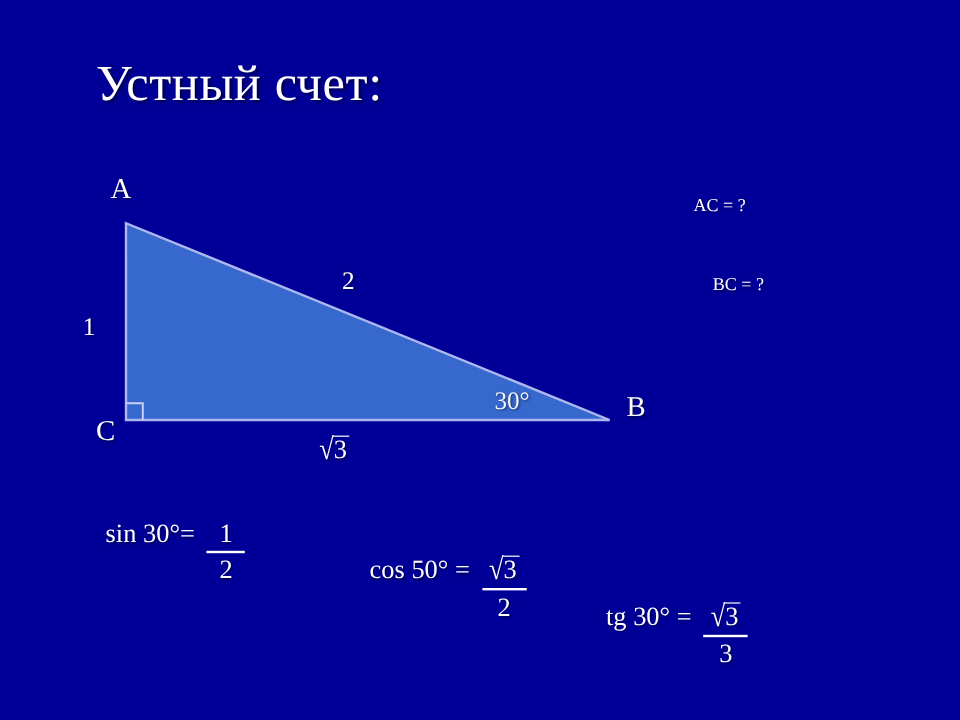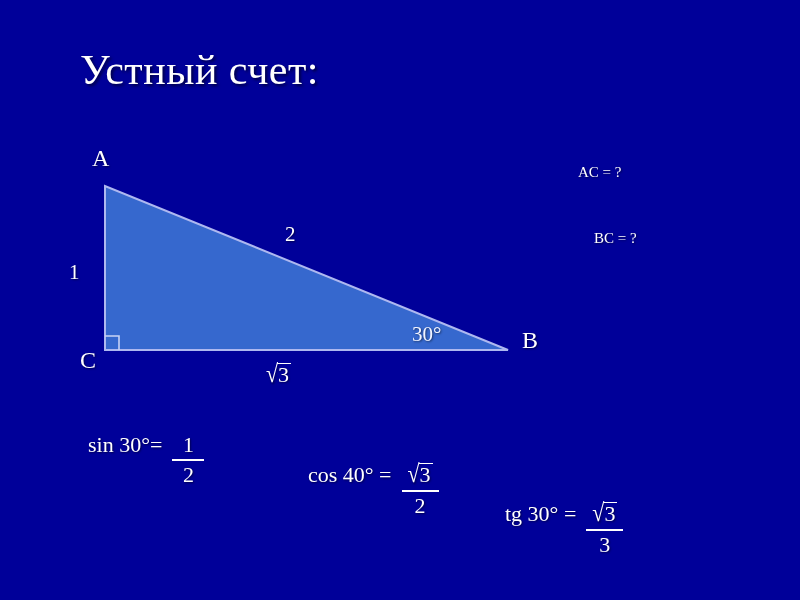--- a/index.html
+++ b/index.html
@@ -165,21 +165,21 @@
   <div class="formula" style="left:88px; top:418px;">
     <span class="lhs">sin 30°=</span>
     <span class="frac">
       <span class="num">1</span>
       <span class="bar"></span>
       <span class="den">2</span>
     </span>
   </div>
 
   <div class="formula" style="left:308px; top:448px;">
-    <span class="lhs">cos 40° =</span>
+    <span class="lhs">cos 50° =</span>
     <span class="frac">
       <span class="num">
         <span class="radical">
           <span class="rsign">√</span><span class="rbody">3</span>
         </span>
       </span>
       <span class="bar"></span>
       <span class="den">2</span>
     </span>
   </div>

